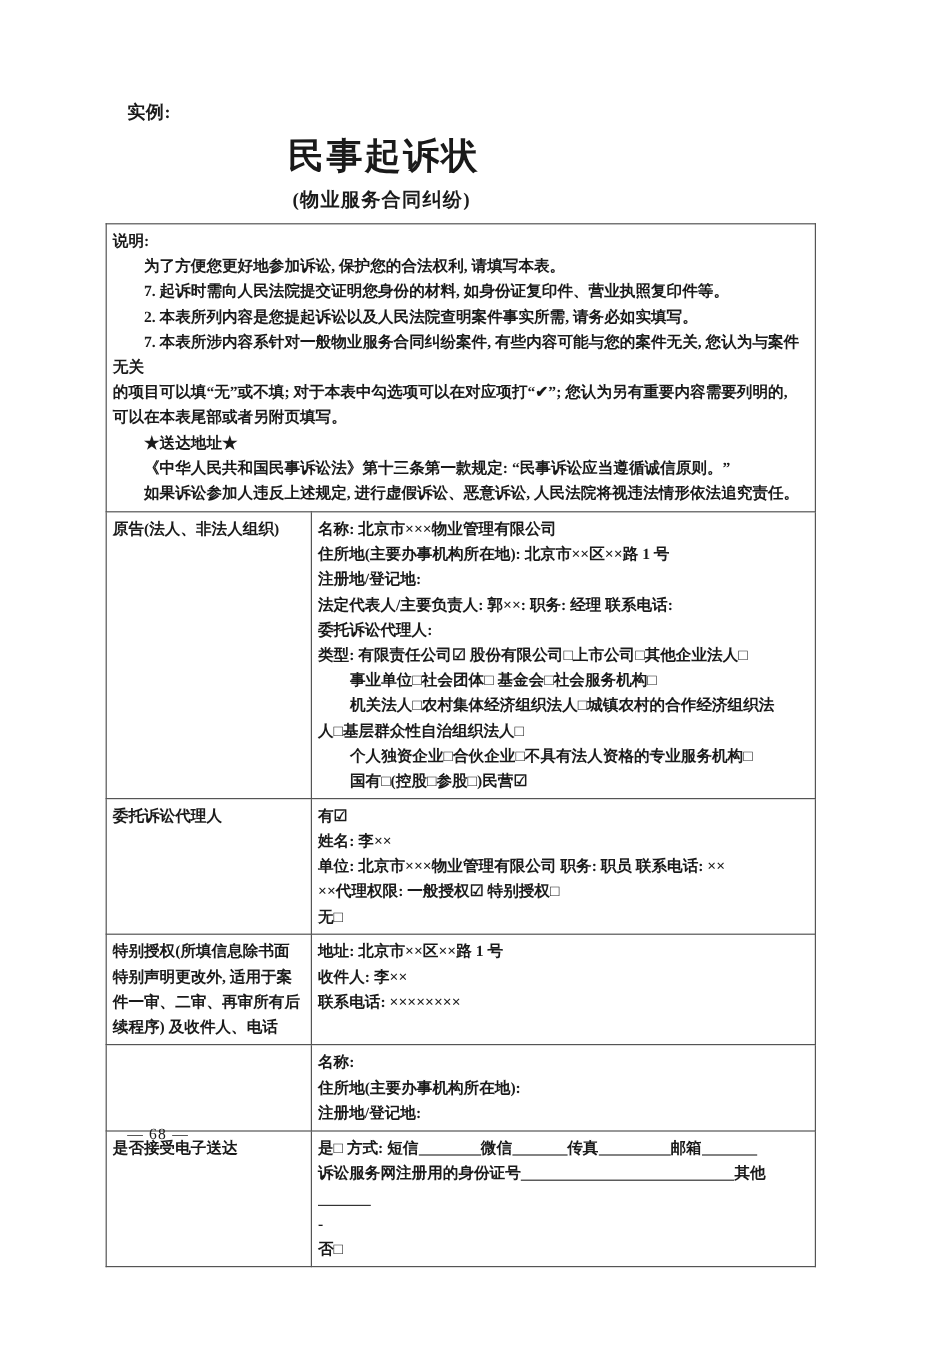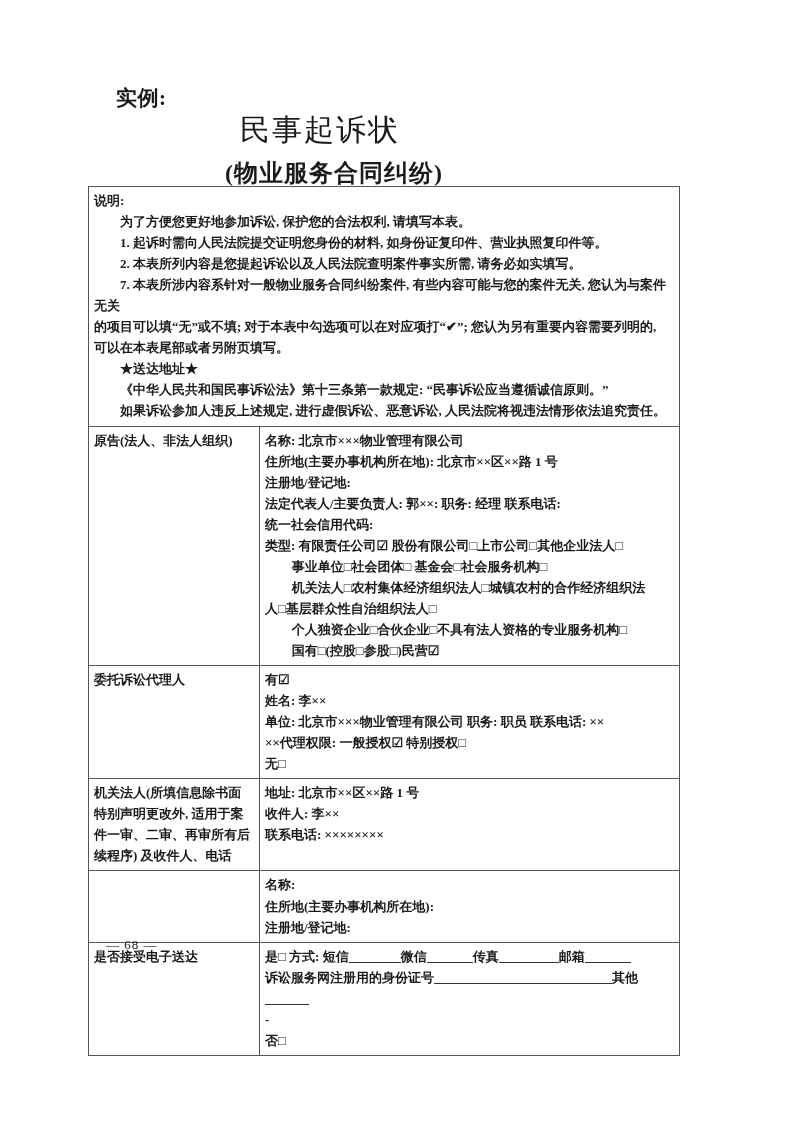--- a/index.html
+++ b/index.html
@@ -18,42 +18,42 @@
   .page {
     position: absolute;
     left: 0; top: 0;
     width: 793px;
     height: 1122px;
   }
 
   
   .example-label {
     position: absolute;
-    left: 116px;
+    left: 106px;
     top: 84px;
-    font-size: 21px;
+    font-size: 15px;
     font-weight: bold;
     letter-spacing: 0.5px;
     text-align: center;
   }
   .doc-title {
     position: absolute;
     left: 0; top: 110px;
     width: 640px;
     text-align: center;
     font-size: 30px;
-    font-weight: normal;
+    font-weight: bold;
     letter-spacing: 2px;
   }
   .doc-subtitle {
     position: absolute;
-    left: 16px; top: 157px;
+    left: 0; top: 157px;
     width: 636px;
     text-align: center;
-    font-size: 24px;
+    font-size: 16px;
     font-weight: bold;
     letter-spacing: 1px;
   }
 
   
   .form-table {
     position: absolute;
     left: 88px;
     top: 186px;
     width: 591px;
@@ -117,40 +117,40 @@
     <colgroup>
       <col class="col-label">
       <col class="col-value">
     </colgroup>
     <tbody>
 
       <tr>
         <td colspan="2" class="note-cell">
           <p class="ind0">说明:</p>
           <p class="ind1">为了方便您更好地参加诉讼, 保护您的合法权利, 请填写本表。</p>
-          <p class="ind1">1. 起诉时需向人民法院提交证明您身份的材料, 如身份证复印件、营业执照复印件等。</p>
+          <p class="ind1">7. 起诉时需向人民法院提交证明您身份的材料, 如身份证复印件、营业执照复印件等。</p>
           <p class="ind1">2. 本表所列内容是您提起诉讼以及人民法院查明案件事实所需, 请务必如实填写。</p>
           <p class="ind1">7. 本表所涉内容系针对一般物业服务合同纠纷案件, 有些内容可能与您的案件无关, 您认为与案件无关</p>
           <p class="ind0">的项目可以填“无”或不填; 对于本表中勾选项可以在对应项打“✔”; 您认为另有重要内容需要列明的,</p>
           <p class="ind0">可以在本表尾部或者另附页填写。</p>
           <p class="ind1">★送达地址★</p>
           <p class="ind1">《中华人民共和国民事诉讼法》第十三条第一款规定: “民事诉讼应当遵循诚信原则。”</p>
           <p class="ind1">如果诉讼参加人违反上述规定, 进行虚假诉讼、恶意诉讼, 人民法院将视违法情形依法追究责任。</p>
         </td>
       </tr>
 
 
       <tr>
         <td class="cell-label-mid">原告(法人、非法人组织)</td>
         <td class="vline">
           <div>名称:  北京市×××物业管理有限公司</div>
           <div>住所地(主要办事机构所在地):  北京市××区××路 1 号</div>
           <div>注册地/登记地:</div>
           <div>法定代表人/主要负责人:  郭××:  职务:  经理     联系电话:</div>
-          <div>统一社会信用代码:</div>
+          <div>委托诉讼代理人:</div>
           <div>类型: 有限责任公司☑ 股份有限公司□上市公司□其他企业法人□</div>
           <div><span class="indent"></span><span>事业单位□社会团体□ 基金会□社会服务机构□</span></div>
           <div><span class="indent"></span><span>机关法人□农村集体经济组织法人□城镇农村的合作经济组织法</span></div>
           <div>人□基层群众性自治组织法人□</div>
           <div><span class="indent"></span><span>个人独资企业□合伙企业□不具有法人资格的专业服务机构□</span></div>
           <div><span class="indent"></span><span>国有□(控股□参股□)民营☑</span></div>
         </td>
       </tr>
 
       <tr>
@@ -158,21 +158,21 @@
         <td class="vline">
           <div>有☑</div>
           <div>姓名: 李××</div>
           <div>单位:  北京市×××物业管理有限公司 职务:  职员    联系电话: ××</div>
           <div>××代理权限:  一般授权☑ 特别授权□</div>
           <div>无□</div>
         </td>
       </tr>
 
       <tr>
-        <td class="cell-label-mid">机关法人(所填信息除书面特别声明更改外, 适用于案件一审、二审、再审所有后续程序) 及收件人、电话</td>
+        <td class="cell-label-mid">特别授权(所填信息除书面特别声明更改外, 适用于案件一审、二审、再审所有后续程序) 及收件人、电话</td>
         <td class="vline">
           <div>地址:  北京市××区××路 1 号</div>
           <div>收件人: 李××</div>
           <div>联系电话: ××××××××</div>
         </td>
       </tr>
 
       <tr>
         <td class="cell-label-mid"></td>
         <td class="vline">

